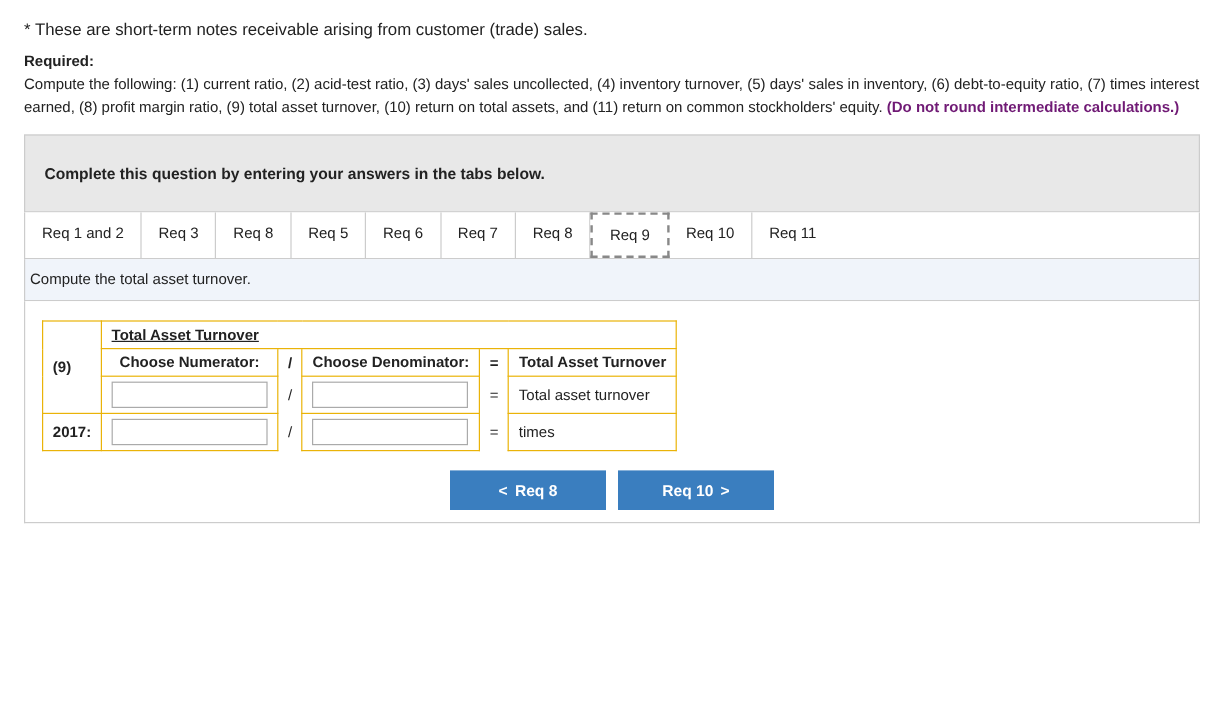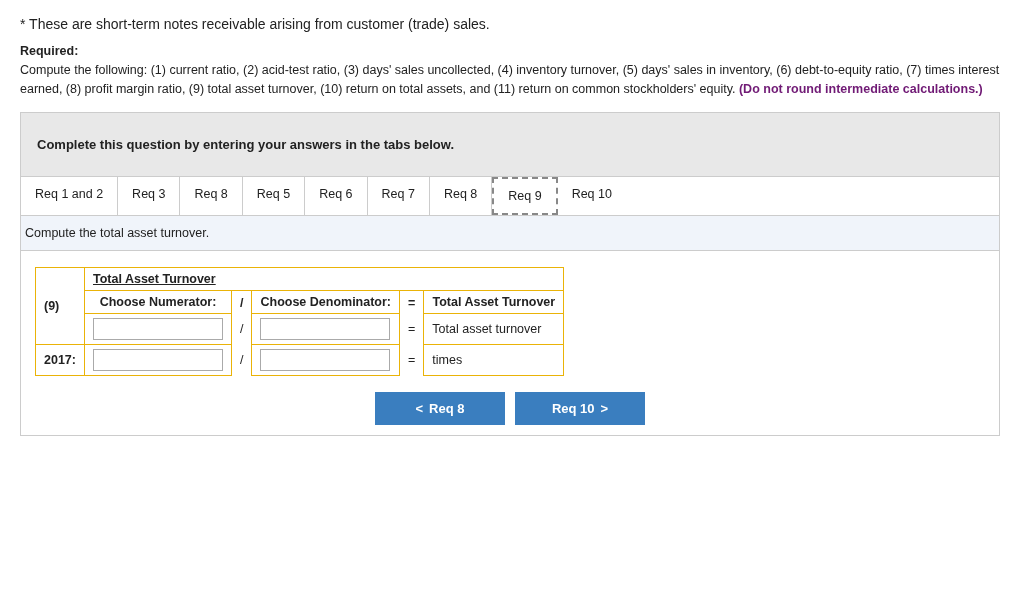--- a/index.html
+++ b/index.html
@@ -170,20 +170,21 @@
   <div class="tabs-container">
     <div class="tab">Req 1 and 2</div>
     <div class="tab">Req 3</div>
     <div class="tab">Req 8</div>
     <div class="tab">Req 5</div>
     <div class="tab">Req 6</div>
     <div class="tab">Req 7</div>
     <div class="tab">Req 8</div>
     <div class="tab active">Req 9</div>
     <div class="tab">Req 10</div>
+    <div class="tab">Req 11</div>
   </div>
 
   <div class="content-area">
     <span>Compute the total asset turnover.</span>
   </div>
 
   <div class="table-section">
     <table class="calc-table">
       <tbody>
         <tr>

